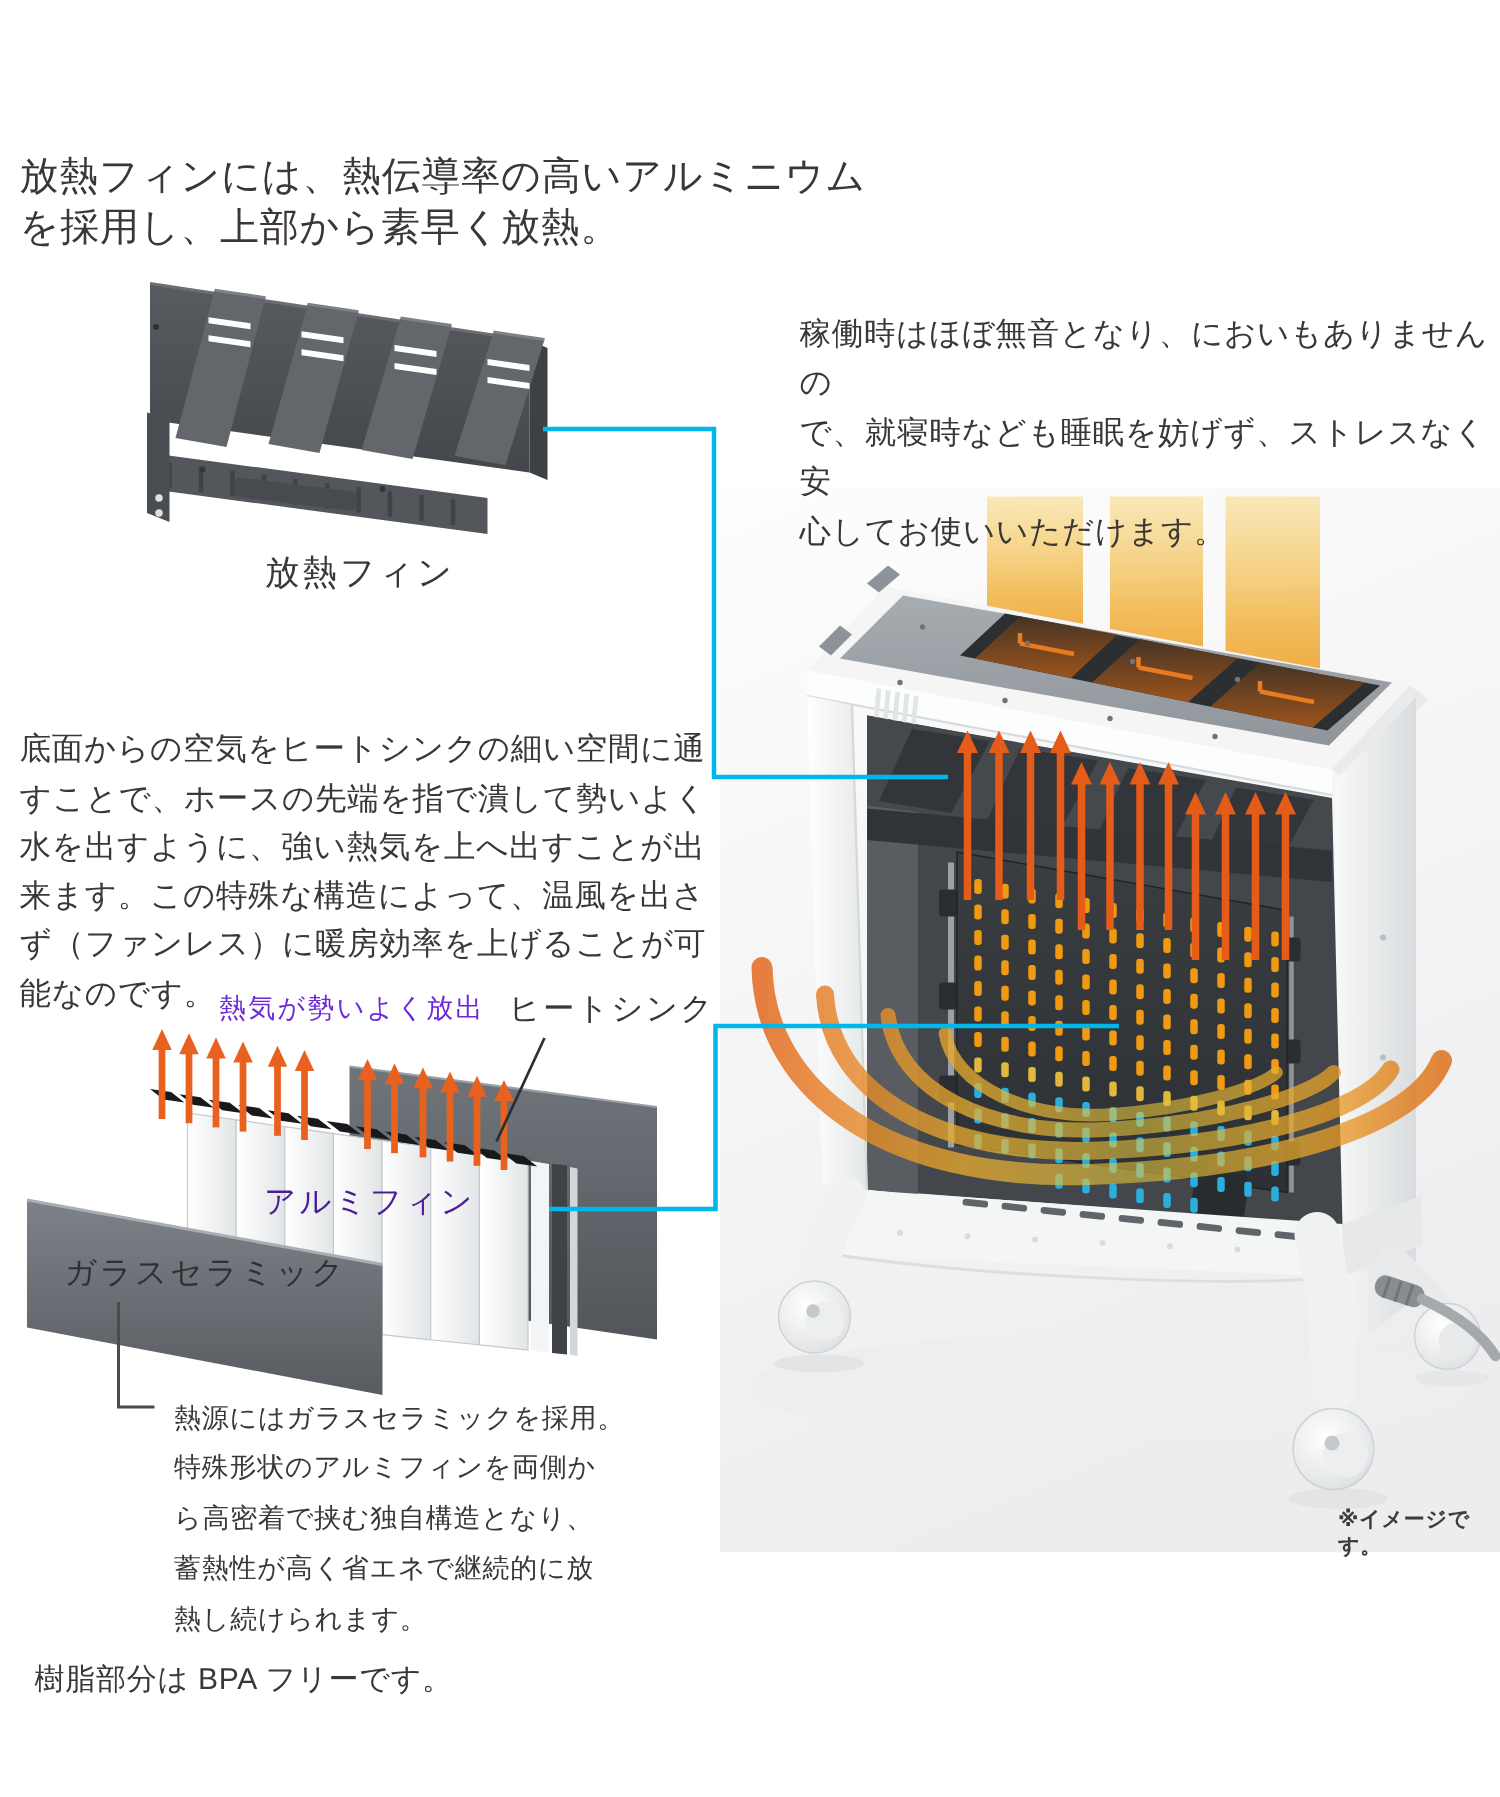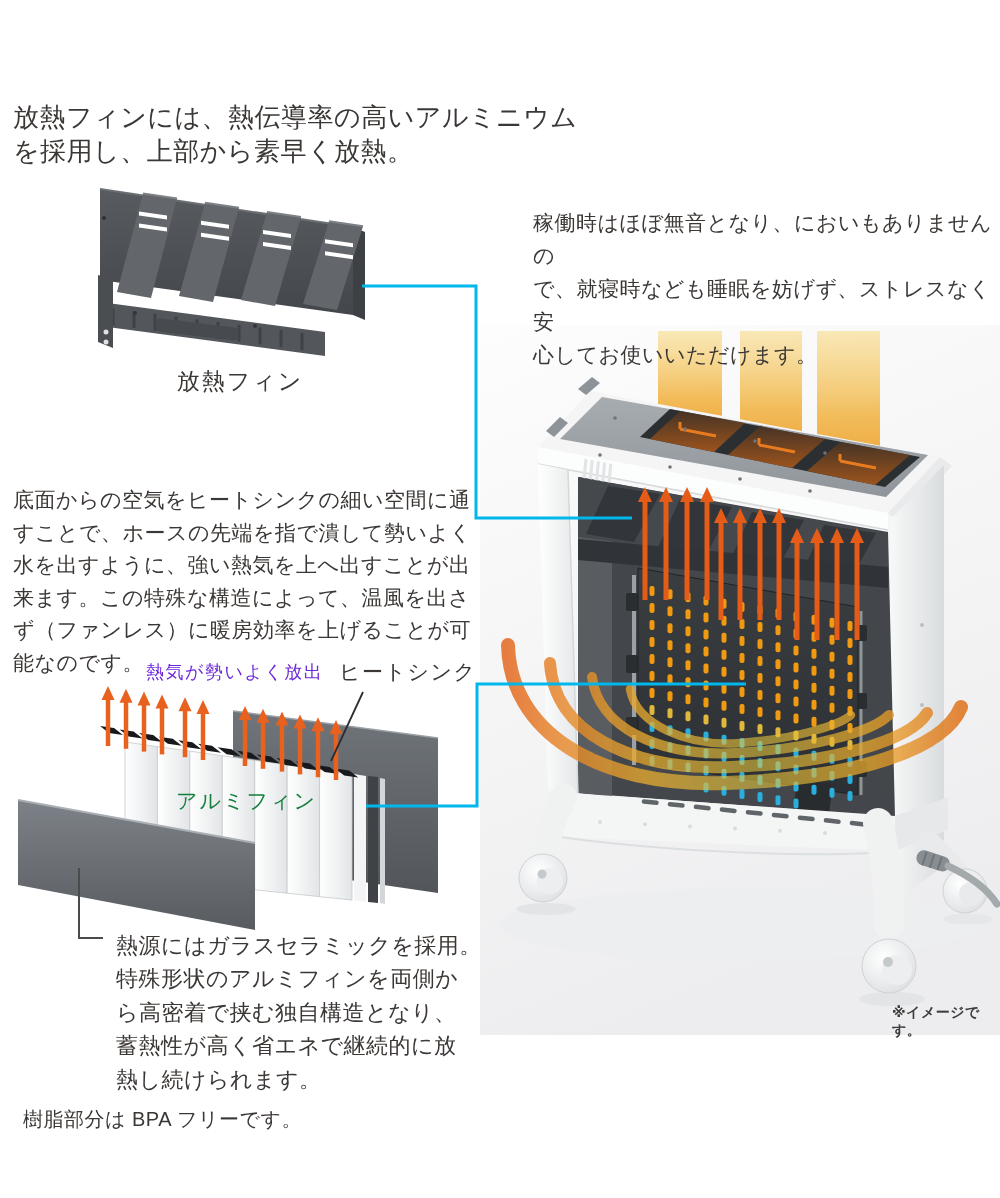--- a/index.html
+++ b/index.html
@@ -23,36 +23,37 @@
 で、就寝時なども睡眠を妨げず、ストレスなく安
 心してお使いいただけます。</div>
 
   <div class="para" style="left:13px;top:484px;font-size:21px;line-height:32.5px;">底面からの空気をヒートシンクの細い空間に通
 すことで、ホースの先端を指で潰して勢いよく
 水を出すように、強い熱気を上へ出すことが出
 来ます。この特殊な構造によって、温風を出さ
 ず（ファンレス）に暖房効率を上げることが可
 能なのです。</div>
 
-  <div class="para" style="left:116px;top:929px;font-size:22px;line-height:33.4px;">熱源にはガラスセラミックを採用。
+  <div class="para" style="left:116px;top:929px;font-size:18px;line-height:33.4px;">熱源にはガラスセラミックを採用。
 特殊形状のアルミフィンを両側か
 ら高密着で挟む独自構造となり、
 蓄熱性が高く省エネで継続的に放
 熱し続けられます。</div>
 
   <div class="label" style="left:23px;top:1106px;font-size:20px;letter-spacing:0.5px;">樹脂部分は BPA フリーです。</div>
 
   <div class="label" style="left:160px;top:366px;width:160px;text-align:center;font-size:23px;letter-spacing:2px;">放熱フィン</div>
 
   <div class="label" style="left:146px;top:660px;font-size:18px;color:#6d28d9;">熱気が勢いよく放出</div>
 
   <div class="label" style="left:339px;top:658px;font-size:21px;">ヒートシンク</div>
 
-  <div class="label" style="left:176px;top:787px;font-size:21px;letter-spacing:2px;color:#15803d;">アルミフィン</div>
-
+  <div class="label" style="left:176px;top:787px;font-size:21px;letter-spacing:2px;color:#4c1d95;">アルミフィン</div>
+
+  <div class="label" style="left:43px;top:834px;font-size:21px;letter-spacing:2px;color:#2d3135;">ガラスセラミック</div>
 
   <div class="label" style="left:892px;top:1004px;font-size:14px;letter-spacing:0.5px;color:#3c3c3c;font-weight:bold;">※イメージです。</div>
 
   <svg class="svgfig" style="left:95px;top:180px;" width="275" height="180" viewBox="0 0 275 180">
     <defs>
       <linearGradient id="photoBackGrad" x1="0" y1="0" x2="0" y2="1">
         <stop offset="0" stop-color="#585c60"></stop>
           <stop offset="1" stop-color="#43464a"></stop>
       </linearGradient>
     </defs>

